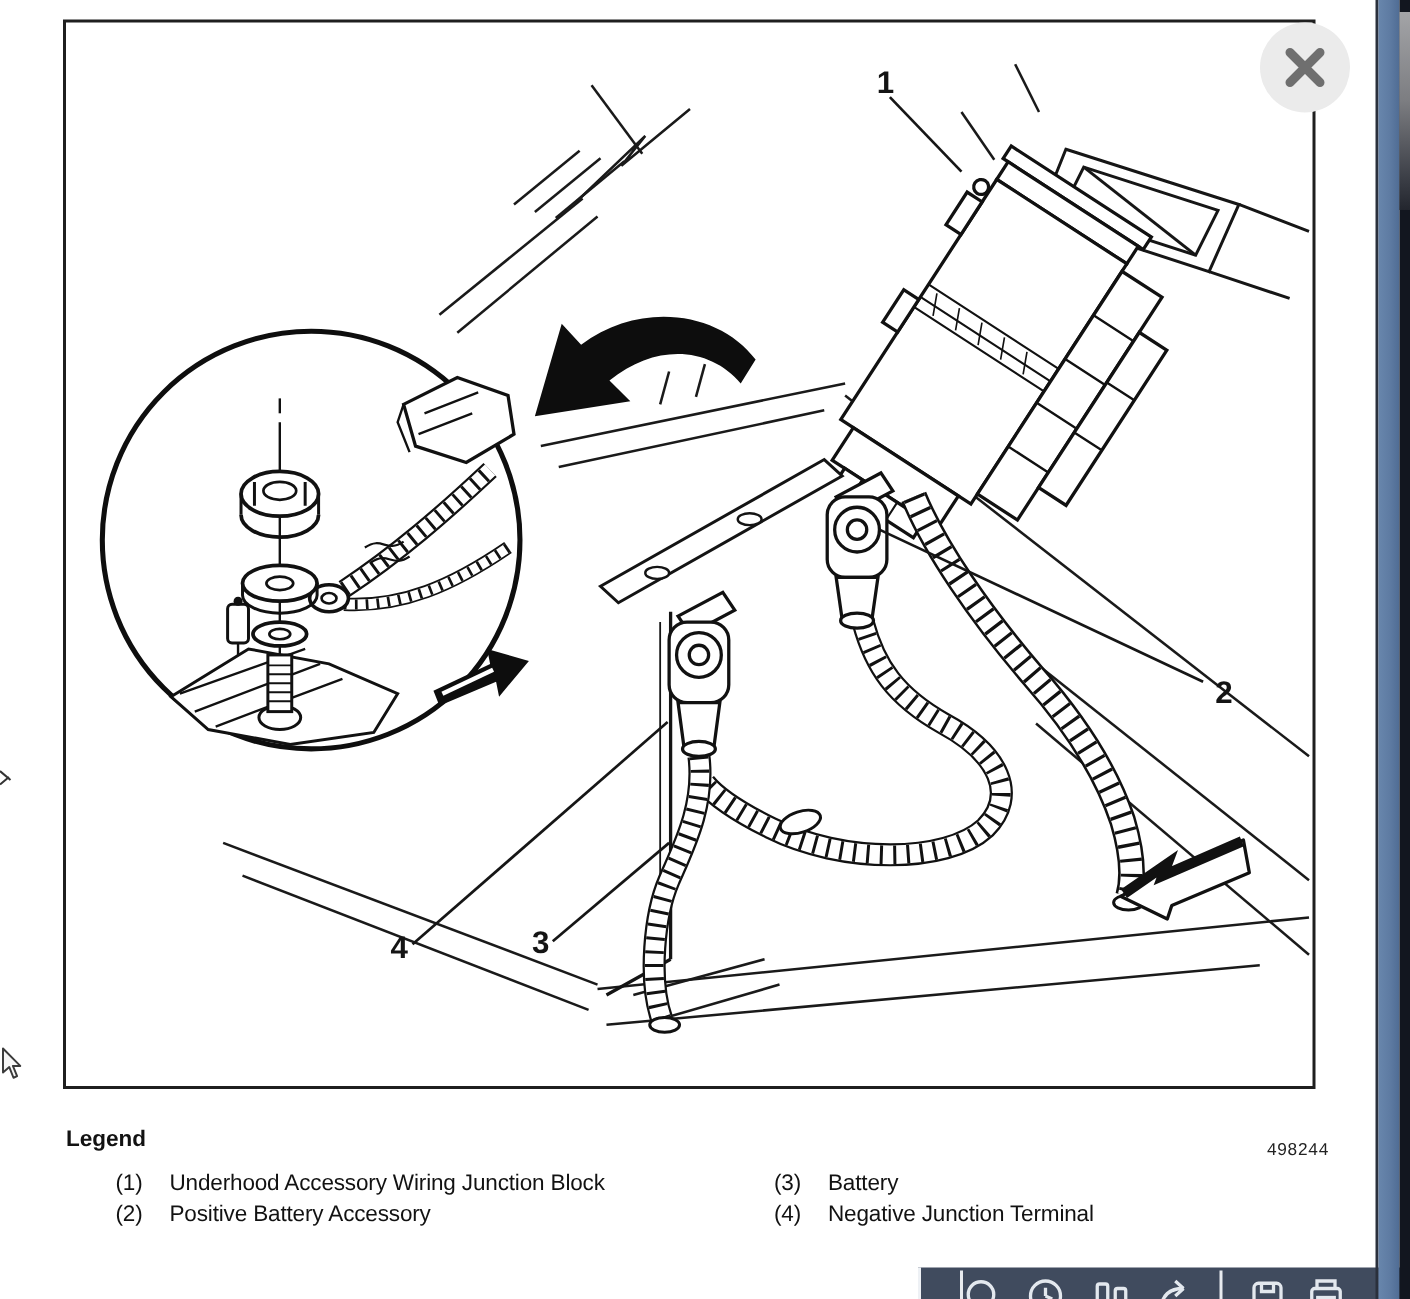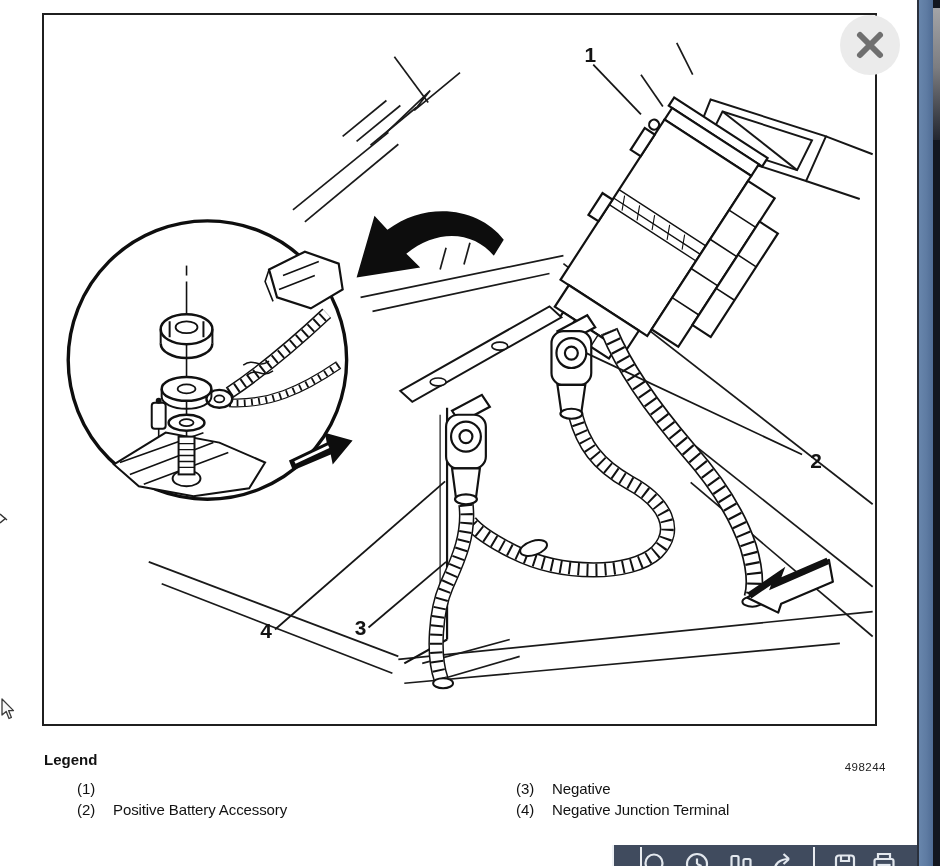--- a/index.html
+++ b/index.html
@@ -227,30 +227,31 @@
     </svg>
   </div>
 
   <div class="fig-num">498244</div>
 
   <div class="legend">
     <div class="legend-title">Legend</div>
     <div class="legend-col c1">
       <div class="legend-row">
         <span class="legend-num">(1)</span>
+        <span class="legend-label">Underhood Accessory Wiring Junction Block</span>
       </div>
       <div class="legend-row">
         <span class="legend-num">(2)</span>
         <span class="legend-label">Positive Battery Accessory</span>
       </div>
     </div>
     <div class="legend-col c2">
       <div class="legend-row">
         <span class="legend-num">(3)</span>
-        <span class="legend-label">Negative</span>
+        <span class="legend-label">Battery</span>
       </div>
       <div class="legend-row">
         <span class="legend-num">(4)</span>
         <span class="legend-label">Negative Junction Terminal</span>
       </div>
     </div>
   </div>
 
   <div class="close-btn">
     <svg width="30" height="30" viewBox="0 0 30 30">

